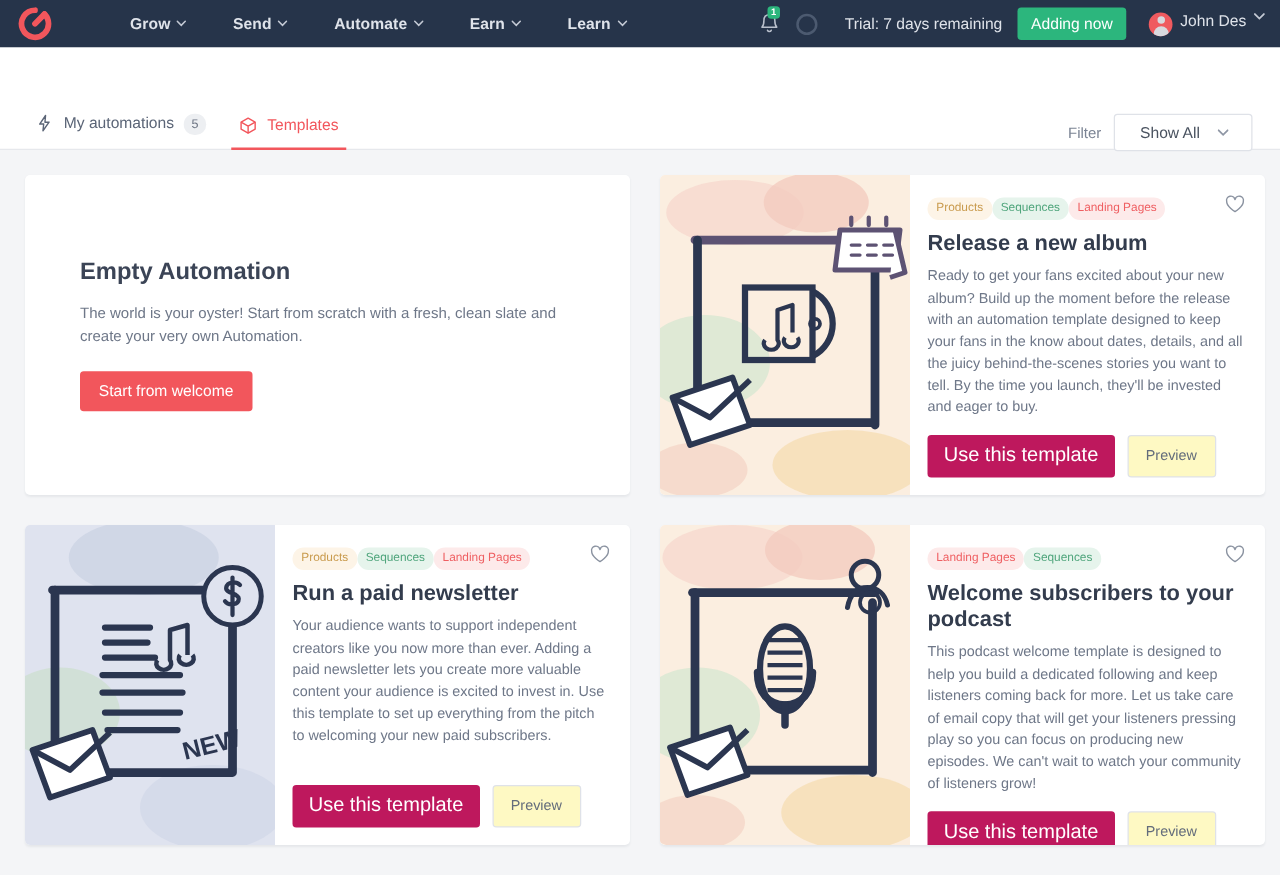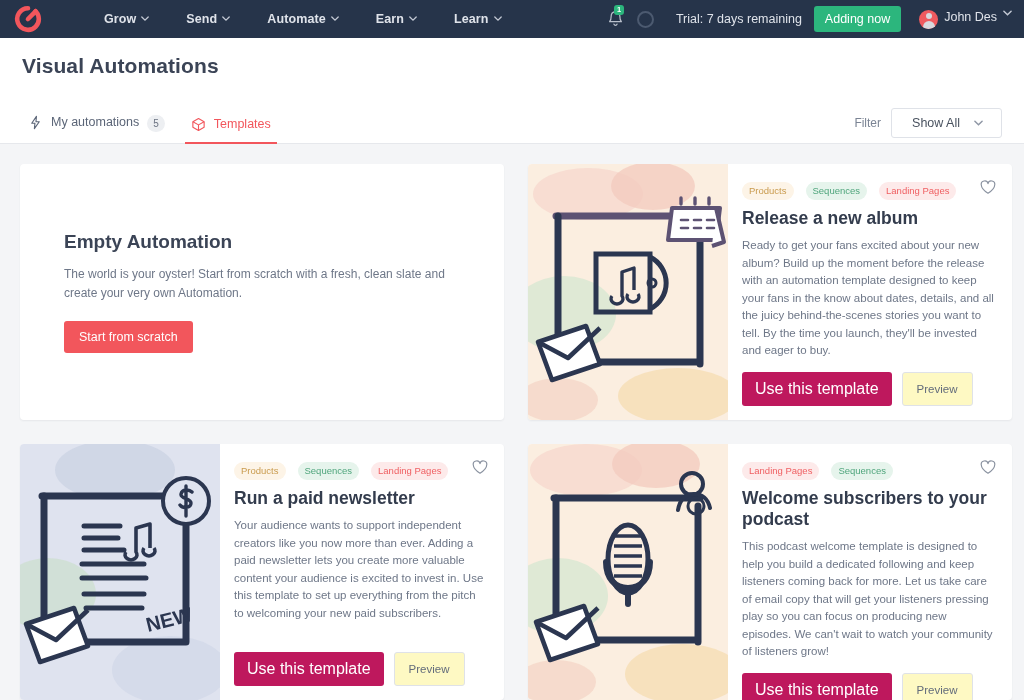--- a/index.html
+++ b/index.html
@@ -80,21 +80,21 @@
   .tab.active::after {
     content: ""; position: absolute; left: 0; right: 14px; bottom: -1px;
     height: 2px; background: #f2565c;
   }
   .tab-icon { width: 15px; height: 15px; flex: none; }
   .tab-badge {
     background: #edeff2; color: #6b7382; font-size: 10px;
     border-radius: 9px; padding: 2px 6px; line-height: 1.3;
   }
   .filter-area {
-    position: absolute; right: 22px; top: 70px;
+    position: absolute; right: 22px; top: 53px;
     display: flex; align-items: center; gap: 10px;
   }
   .filter-label { font-size: 12px; color: #7b8494; }
   .filter-select {
     border: 1px solid #dfe2e8; border-radius: 3px; background: #fff;
     padding: 7px 20px; font-size: 12.5px; color: #49525f;
     display: flex; align-items: center; gap: 14px; cursor: pointer;
   }
 
   
@@ -120,21 +120,21 @@
   }
   .thumb { width: 200px; flex: none; position: relative; overflow: hidden; }
   .card-body {
     flex: 1; padding: 18px 18px 14px 14px;
     display: flex; flex-direction: column; position: relative;
   }
   .heart-btn {
     position: absolute; top: 16px; right: 16px;
     width: 16px; height: 16px; cursor: pointer;
   }
-  .tags { display: flex; gap: 12px; margin-bottom: 8px; }
+  .tags { display: flex; gap: 0; margin-bottom: 8px; }
   .tag {
     font-size: 9.5px; border-radius: 9px; padding: 3px 7px; line-height: 1.3;
     white-space: nowrap;
   }
   .tag-products  { background: #fdf4e7; color: #c99b4e; }
   .tag-sequences { background: #e6f4ec; color: #4fa57c; }
   .tag-landing   { background: #fdeaea; color: #ef5f62; }
   .card-title {
     font-size: 17.5px; color: #333c4d; font-weight: bold;
     line-height: 1.2; margin-bottom: 8px;
@@ -223,21 +223,20 @@
       <span class="caret">
         <svg viewBox="0 0 10 7" width="9" height="7">
             <path d="M1 1l4 4 4-4" fill="none" stroke="#c3c9d4" stroke-width="1.6" stroke-linecap="round"></path>
           </svg>
       </span>
     </div>
   </div>
 </div>
 
 <div class="page-header">
-  <div class="page-title">Visual Automations</div>
 
   <div class="tabs-row">
     <div class="tab">
       <span class="tab-icon">
         <svg viewBox="0 0 16 16" width="15" height="15">
           <path d="M9 1.5 4 8.8h3.4L6.8 14.5 12 7.2H8.5z" fill="none" stroke="#5b6577" stroke-width="1.2" stroke-linejoin="round"></path>
         </svg>
       </span>
       <span>My automations</span>
       <span class="tab-badge">5</span>
@@ -265,21 +264,21 @@
     </div>
   </div>
 </div>
 
 <div class="grid">
 
   <div class="card card-empty">
     <div>
       <div class="empty-title">Empty Automation</div>
       <div class="empty-desc">The world is your oyster! Start from scratch with a fresh, clean slate and create your very own Automation.</div>
-      <button class="btn-primary">Start from scratch</button>
+      <button class="btn-primary">Start from welcome</button>
     </div>
   </div>
 
   <div class="card">
     <div class="thumb">
       <svg viewBox="0 0 200 256" width="200" height="256" preserveAspectRatio="xMidYMid slice">
         <rect width="200" height="256" fill="#fbeee0"></rect>
         <ellipse cx="60" cy="30" rx="55" ry="26" fill="#f7d9cf" opacity=".85"></ellipse>
         <ellipse cx="125" cy="22" rx="42" ry="24" fill="#f3c9bd" opacity=".75"></ellipse>
         <ellipse cx="36" cy="150" rx="52" ry="38" fill="#d9e7d2" opacity=".85"></ellipse>

